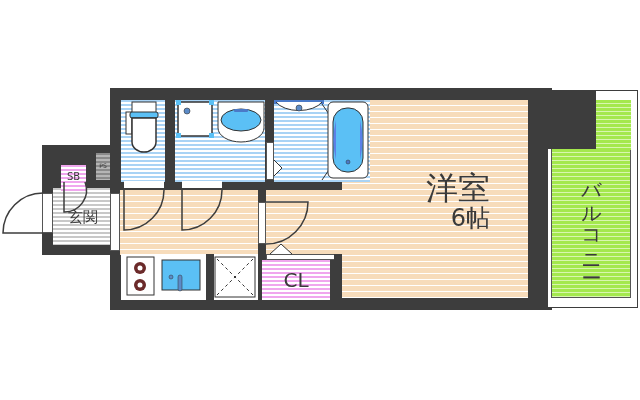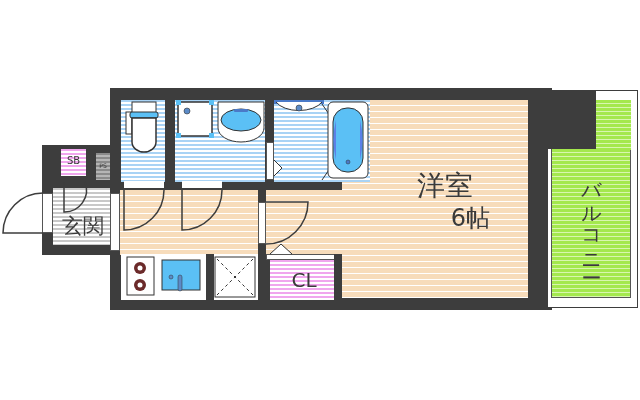--- a/index.html
+++ b/index.html
@@ -13,45 +13,45 @@
   .floor-green{background:repeating-linear-gradient(180deg,#a4e84e 0px,#a4e84e 3px,#d8f6b0 3px,#d8f6b0 4px);}
   .floor-ps{background:repeating-linear-gradient(180deg,#8a8a8a 0px,#8a8a8a 2px,#b5b5b5 2px,#b5b5b5 4px);}
   .label{color:#3a3a3a;text-align:center;line-height:1;}
   svg{position:absolute;overflow:visible;}
 </style>
 </head>
 <body>
 
 <div class="abs wall" style="left:42px;top:145px;width:72px;height:110px;"></div>
 <div class="abs floor-gray" style="left:53px;top:188px;width:57px;height:57px;"></div>
-<div class="abs floor-pink" style="left:61px;top:149px;width:25px;height:27px;padding-left:24px;">
+<div class="abs floor-pink" style="left:61px;top:165px;width:25px;height:27px;padding-left:24px;">
   <div class="abs label" style="left:0;top:7px;width:25px;font-size:10px;">SB</div>
 </div>
 <div class="abs floor-ps" style="left:96px;top:153px;width:14px;height:27px;">
   <div class="abs label" style="left:0;top:10px;width:14px;font-size:6px;color:#333;">PS</div>
 </div>
-<div class="abs label" style="left:61px;top:216px;width:44px;font-size:21px;">玄関</div>
+<div class="abs label" style="left:61px;top:210px;width:44px;font-size:15px;">玄関</div>
 
 <div class="abs" style="left:42px;top:193px;width:11px;height:40px;background:#fff;border:1px solid #555;"></div>
 <svg width="50" height="50" style="left:0;top:190px;">
   <path d="M43 3 A40 40 0 0 0 3 43 L43 43" fill="none" stroke="#3d3d3d" stroke-width="1.5"></path>
 </svg>
 <svg width="30" height="40" style="left:62px;top:180px;">
   <path d="M2 2 L2 32 A22 22 0 0 0 23 2" fill="none" stroke="#3d3d3d" stroke-width="1.5"></path>
 </svg>
 
 <div class="abs wall" style="left:110px;top:88px;width:442px;height:222px;"></div>
 
 <div class="abs floor-wood" style="left:120px;top:190px;width:260px;height:65px;"></div>
 <div class="abs" style="left:110px;top:193px;width:10px;height:58px;background:#fff;border:1px solid #555;"></div>
 
 <div class="abs floor-wood" style="left:342px;top:100px;width:186px;height:198px;"></div>
 <div class="abs floor-wood" style="left:380px;top:100px;width:148px;height:198px;"></div>
 <div class="abs wall" style="left:528px;top:91px;width:70px;height:58px;"></div>
-<div class="abs label" style="left:400px;top:172px;width:90px;font-size:28px;">洋室</div>
+<div class="abs label" style="left:400px;top:172px;width:90px;font-size:32px;text-align:right;">洋室</div>
 <div class="abs label" style="left:400px;top:206px;width:90px;font-size:24px;text-align:right;">6帖</div>
 
 <div class="abs floor-blue" style="left:121px;top:100px;width:44px;height:82px;"></div>
 <svg width="44" height="60" style="left:121px;top:100px;">
   <rect x="5" y="12" width="6" height="22" fill="#fff" stroke="#333" stroke-width="1"></rect>
   <rect x="11" y="2" width="24" height="12" fill="#fff" stroke="#333" stroke-width="1"></rect>
   <rect x="9" y="12" width="28" height="6" rx="2" fill="#5bc0f5" stroke="#333" stroke-width="1"></rect>
   <path d="M11 18 L11 42 A12 10 0 0 0 35 42 L35 18 Z" fill="#fff" stroke="#333" stroke-width="1.5"></path>
 </svg>
 
@@ -118,21 +118,21 @@
 </svg>
 <div class="abs wall" style="left:206px;top:254px;width:8px;height:48px;"></div>
 <svg width="44" height="44" style="left:214px;top:256px;">
   <rect x="1" y="1" width="40" height="40" fill="#fff" stroke="#333" stroke-width="1"></rect>
   <line x1="3" y1="3" x2="39" y2="39" stroke="#333" stroke-width="1" stroke-dasharray="3,3"></line>
   <line x1="39" y1="3" x2="3" y2="39" stroke="#333" stroke-width="1" stroke-dasharray="3,3"></line>
 </svg>
 <div class="abs wall" style="left:258px;top:254px;width:8px;height:48px;"></div>
 
 <div class="abs" style="left:266px;top:254px;width:76px;height:6px;background:#fff;border:1px solid #555;"></div>
-<div class="abs floor-pink" style="left:270px;top:260px;width:68px;height:40px;">
+<div class="abs floor-pink" style="left:262px;top:260px;width:68px;height:40px;">
   <div class="abs label" style="left:0;top:10px;width:68px;font-size:20px;">CL</div>
 </div>
 <div class="abs wall" style="left:334px;top:254px;width:8px;height:48px;"></div>
 <svg width="30" height="14" style="left:268px;top:242px;">
   <path d="M2 12 L13 2 L24 12" fill="#fff" stroke="#333" stroke-width="1"></path>
 </svg>
 
 <div class="abs" style="left:548px;top:91px;width:89px;height:216px;border:2px solid #ffffff;outline:1px solid #3d3d3d;background:#fff;"></div>
 <div class="abs floor-green" style="left:551px;top:100px;width:80px;height:198px;border:1px solid #555;"></div>
 <div class="abs wall" style="left:528px;top:91px;width:68px;height:58px;"></div>

